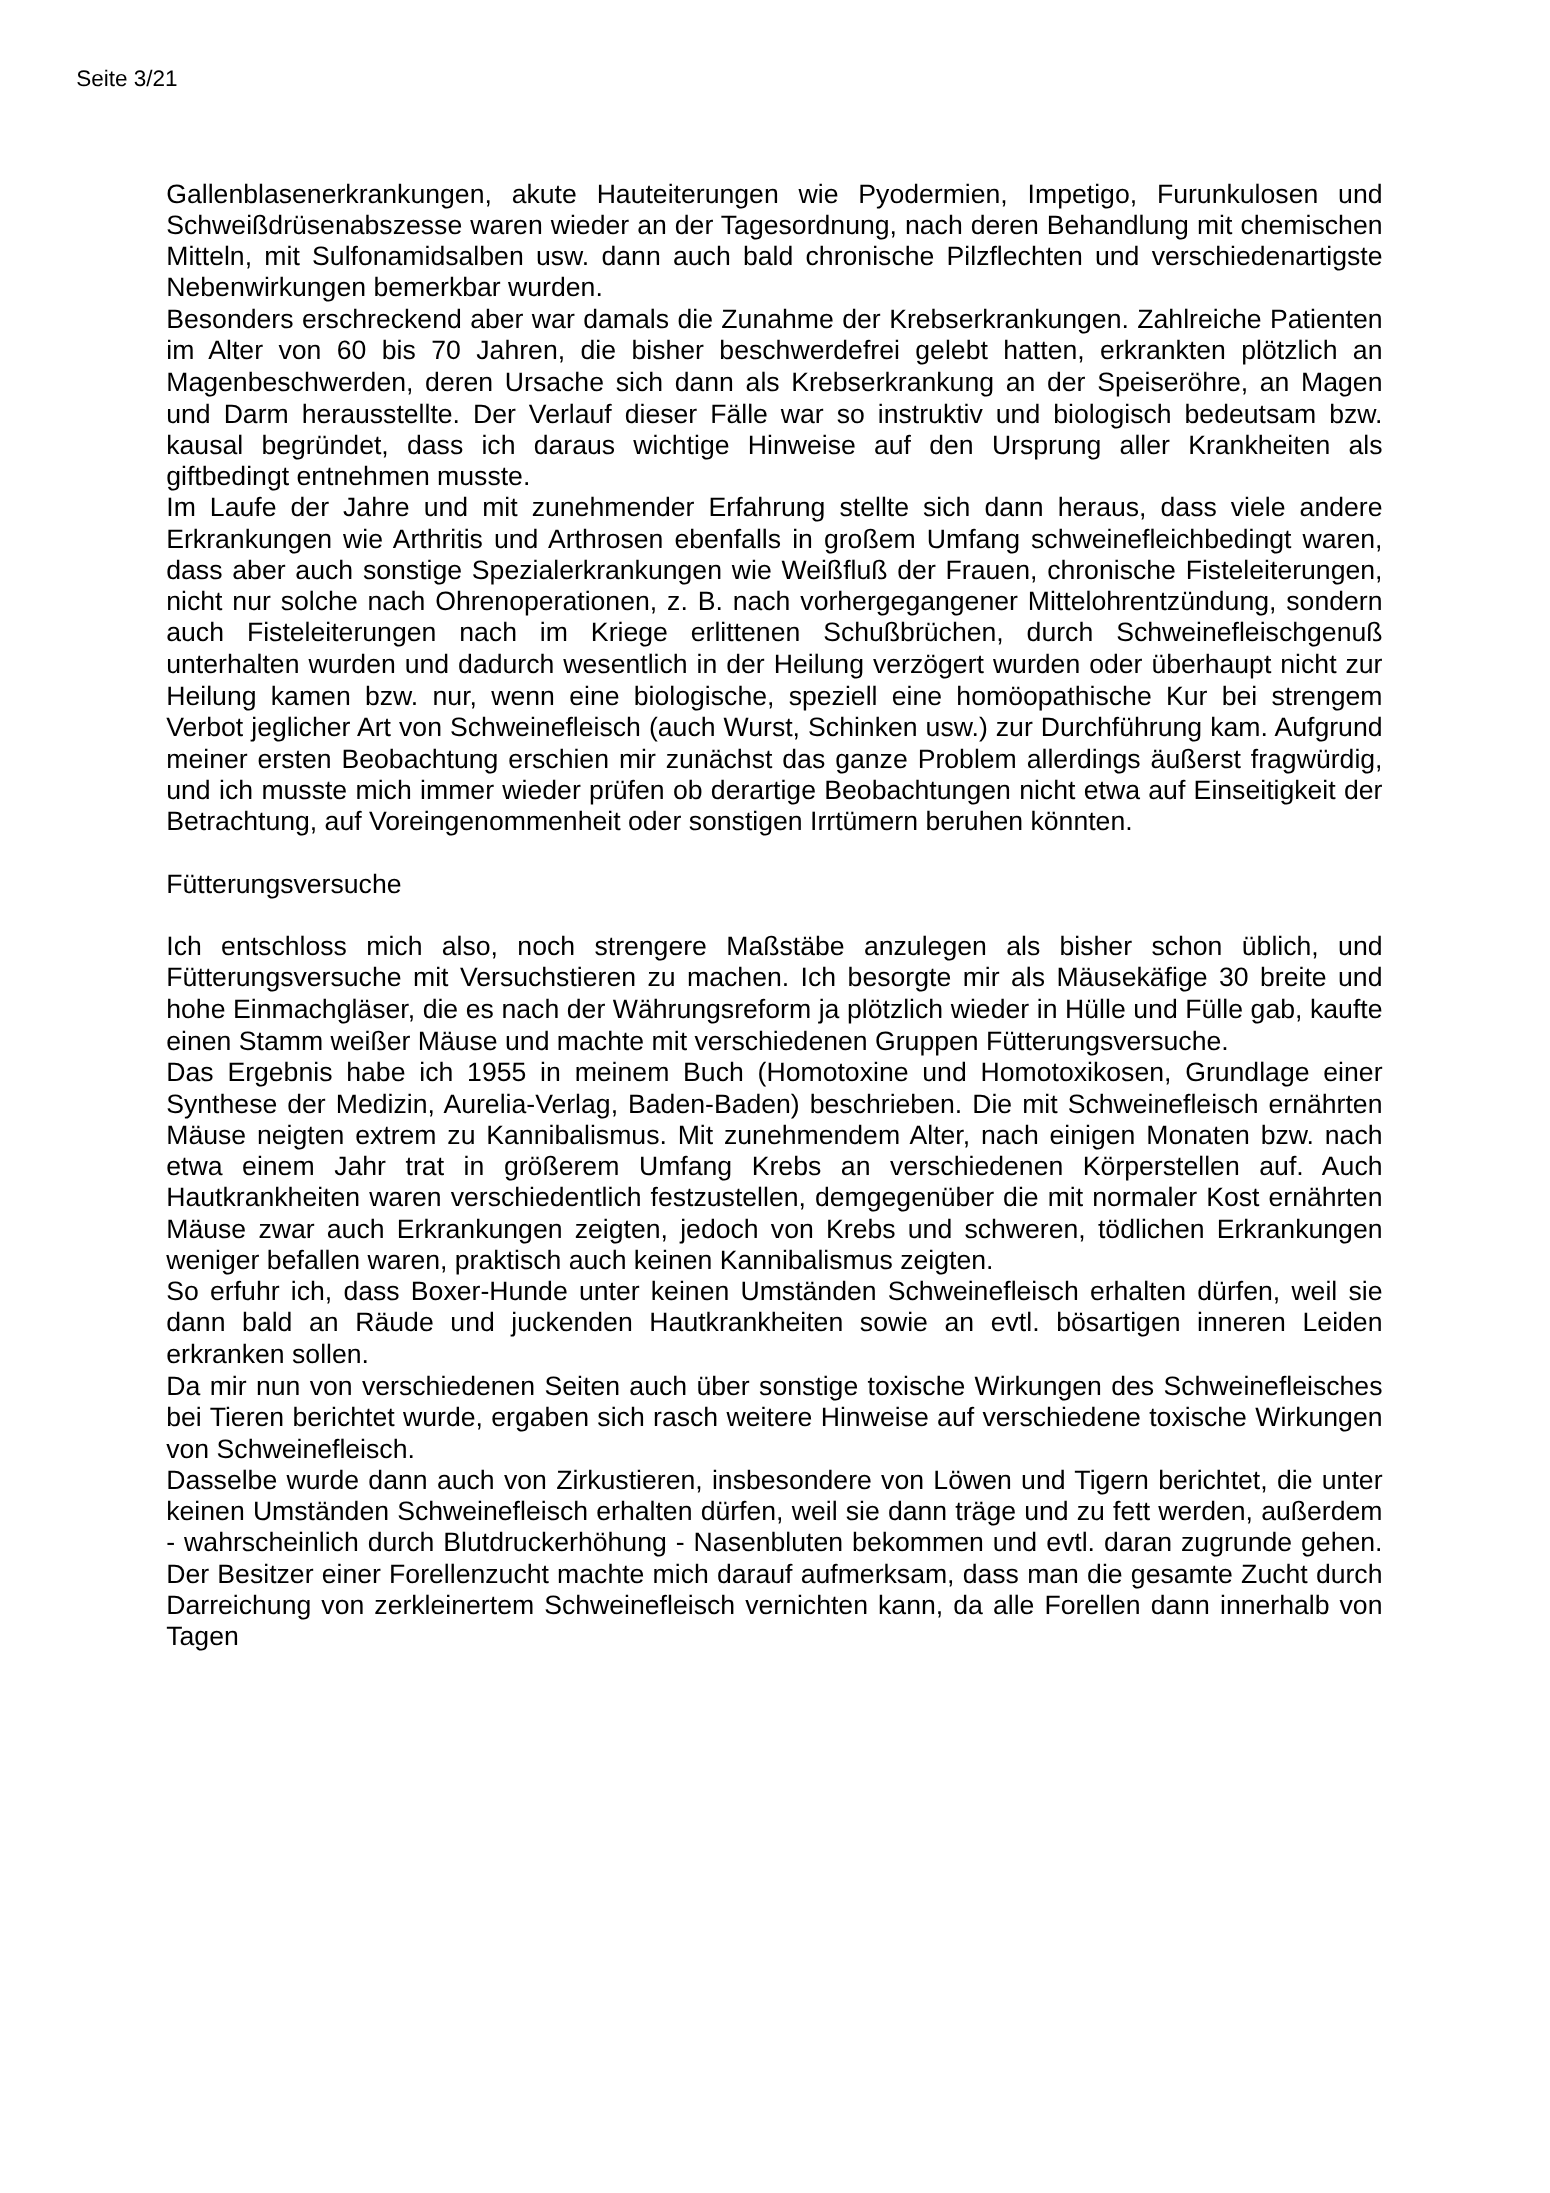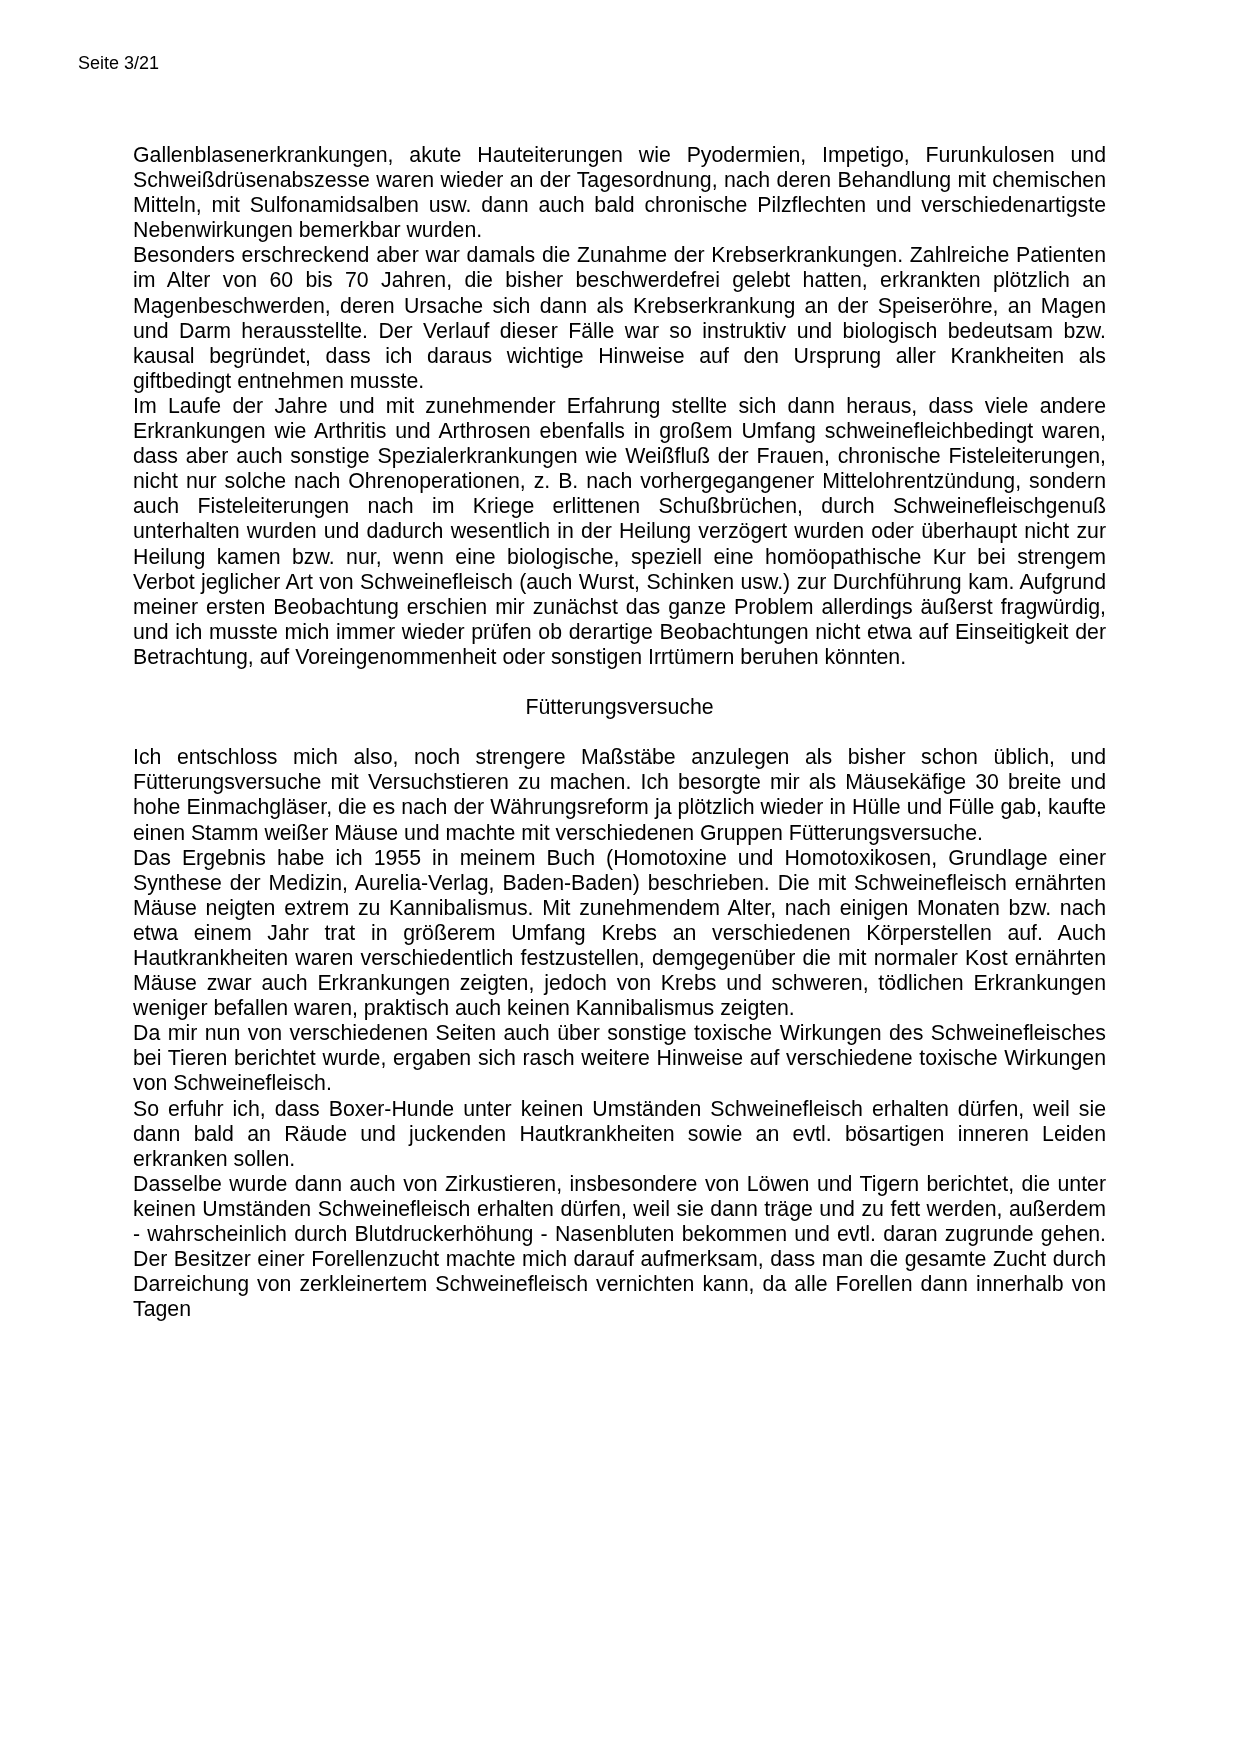--- a/index.html
+++ b/index.html
@@ -10,21 +10,21 @@
     body {
       width: 1240px;
       height: 1754px;
       position: relative;
       overflow: hidden;
       font-family: "Liberation Sans", sans-serif;
       color: #000000;
     }
     .page-header {
       position: absolute;
-      left: 78px;
+      left: 61px;
       top: 52px;
       font-size: 18px;
       line-height: 22px;
     }
     .content {
       position: absolute;
       left: 133px;
       top: 143px;
       width: 973px;
       font-size: 21.3px;
@@ -33,36 +33,35 @@
     .para {
       margin: 0;
       text-align: justify;
       text-align-last: left;
     }
     .heading {
       margin: 25.1px 0 25.1px 0;
       font-weight: normal;
       font-size: 21.3px;
       line-height: 25.1px;
-      text-align: center;
     }
   </style>
 </head>
 <body>
 
 <div class="page-header">Seite 3/21</div>
 
 <div class="content">
   <section>
     <p class="para">Gallenblasenerkrankungen, akute Hauteiterungen wie Pyodermien, Impetigo, Furunkulosen und Schweißdrüsenabszesse waren wieder an der Tagesordnung, nach deren Behandlung mit chemischen Mitteln, mit Sulfonamidsalben usw. dann auch bald chronische Pilzflechten und verschiedenartigste Nebenwirkungen bemerkbar wurden.</p>
     <p class="para">Besonders erschreckend aber war damals die Zunahme der Krebserkrankungen. Zahlreiche Patienten im Alter von 60 bis 70 Jahren, die bisher beschwerdefrei gelebt hatten, erkrankten plötzlich an Magenbeschwerden, deren Ursache sich dann als Krebserkrankung an der Speiseröhre, an Magen und Darm herausstellte. Der Verlauf dieser Fälle war so instruktiv und biologisch bedeutsam bzw. kausal begründet, dass ich daraus wichtige Hinweise auf den Ursprung aller Krankheiten als giftbedingt entnehmen musste.</p>
     <p class="para">Im Laufe der Jahre und mit zunehmender Erfahrung stellte sich dann heraus, dass viele andere Erkrankungen wie Arthritis und Arthrosen ebenfalls in großem Umfang schweinefleichbedingt waren, dass aber auch sonstige Spezialerkrankungen wie Weißfluß der Frauen, chronische Fisteleiterungen, nicht nur solche nach Ohrenoperationen, z. B. nach vorhergegangener Mittelohrentzündung, sondern auch Fisteleiterungen nach im Kriege erlittenen Schußbrüchen, durch Schweinefleischgenuß unterhalten wurden und dadurch wesentlich in der Heilung verzögert wurden oder überhaupt nicht zur Heilung kamen bzw. nur, wenn eine biologische, speziell eine homöopathische Kur bei strengem Verbot jeglicher Art von Schweinefleisch (auch Wurst, Schinken usw.) zur Durchführung kam. Aufgrund meiner ersten Beobachtung erschien mir zunächst das ganze Problem allerdings äußerst fragwürdig, und ich musste mich immer wieder prüfen ob derartige Beobachtungen nicht etwa auf Einseitigkeit der Betrachtung, auf Voreingenommenheit oder sonstigen Irrtümern beruhen könnten.</p>
   </section>
 
   <section>
     <h2 class="heading">Fütterungsversuche</h2>
     <p class="para">Ich entschloss mich also, noch strengere Maßstäbe anzulegen als bisher schon üblich, und Fütterungsversuche mit Versuchstieren zu machen. Ich besorgte mir als Mäusekäfige 30 breite und hohe Einmachgläser, die es nach der Währungsreform ja plötzlich wieder in Hülle und Fülle gab, kaufte einen Stamm weißer Mäuse und machte mit verschiedenen Gruppen Fütterungsversuche.</p>
     <p class="para">Das Ergebnis habe ich 1955 in meinem Buch (Homotoxine und Homotoxikosen, Grundlage einer Synthese der Medizin, Aurelia-Verlag, Baden-Baden) beschrieben. Die mit Schweinefleisch ernährten Mäuse neigten extrem zu Kannibalismus. Mit zunehmendem Alter, nach einigen Monaten bzw. nach etwa einem Jahr trat in größerem Umfang Krebs an verschiedenen Körperstellen auf. Auch Hautkrankheiten waren verschiedentlich festzustellen, demgegenüber die mit normaler Kost ernährten Mäuse zwar auch Erkrankungen zeigten, jedoch von Krebs und schweren, tödlichen Erkrankungen weniger befallen waren, praktisch auch keinen Kannibalismus zeigten.</p>
+    <p class="para">So erfuhr ich, dass Boxer-Hunde unter keinen Umständen Schweinefleisch erhalten dürfen, weil sie dann bald an Räude und juckenden Hautkrankheiten sowie an evtl. bösartigen inneren Leiden erkranken sollen.</p>
     <p class="para">Da mir nun von verschiedenen Seiten auch über sonstige toxische Wirkungen des Schweinefleisches bei Tieren berichtet wurde, ergaben sich rasch weitere Hinweise auf verschiedene toxische Wirkungen von Schweinefleisch.</p>
-    <p class="para">So erfuhr ich, dass Boxer-Hunde unter keinen Umständen Schweinefleisch erhalten dürfen, weil sie dann bald an Räude und juckenden Hautkrankheiten sowie an evtl. bösartigen inneren Leiden erkranken sollen.</p>
     <p class="para" style="text-align-last: justify;">Dasselbe wurde dann auch von Zirkustieren, insbesondere von Löwen und Tigern berichtet, die unter keinen Umständen Schweinefleisch erhalten dürfen, weil sie dann träge und zu fett werden, außerdem - wahrscheinlich durch Blutdruckerhöhung - Nasenbluten bekommen und evtl. daran zugrunde gehen. Der Besitzer einer Forellenzucht machte mich darauf aufmerksam, dass man die gesamte Zucht durch Darreichung von zerkleinertem Schweinefleisch vernichten kann, da alle Forellen dann innerhalb von Tagen</p>
   </section>
 </div>
 
 </body></html>

